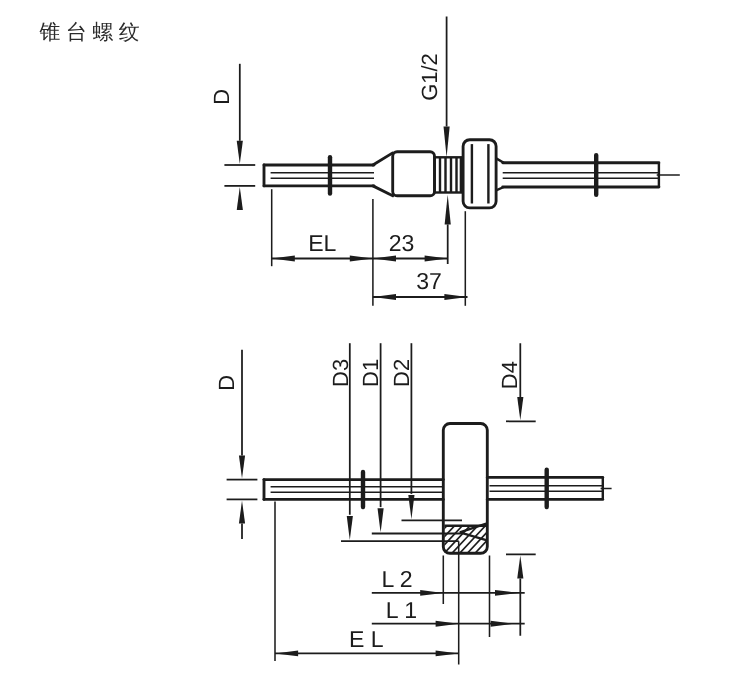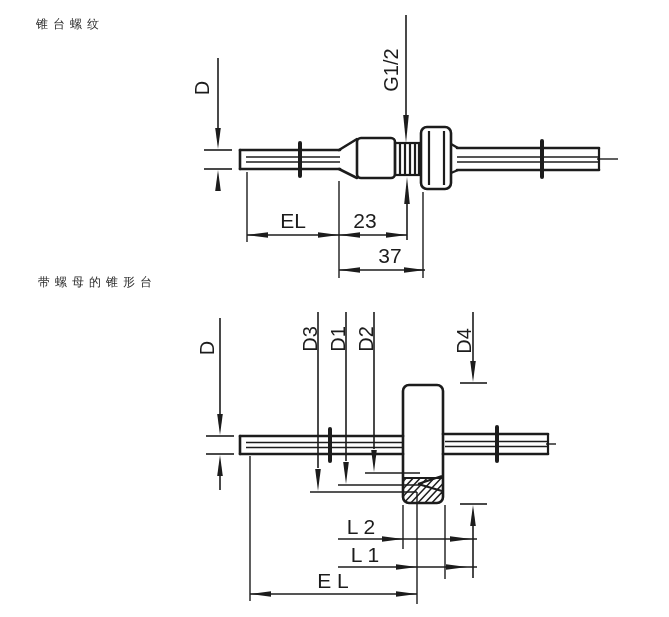--- a/index.html
+++ b/index.html
@@ -1,21 +1,21 @@
 <!DOCTYPE html>
 <html><head>
 <meta charset="utf-8">
 <style>
   html,body{margin:0;padding:0;background:#ffffff;}
   #stage{
     position:relative;width:669px;height:617px;background:#ffffff;
     font-family:"Liberation Sans",sans-serif;overflow:hidden;
   }
   .title{
-    position:absolute;color:#2b2b2b;font-size:12px;letter-spacing:5px;
+    position:absolute;color:#2b2b2b;font-size:19px;letter-spacing:5px;
     font-weight:500;white-space:nowrap;
   }
   #title-top{left:36px;top:16px;}
   #title-bottom{left:38px;top:274px;}
   svg{position:absolute;left:0;top:0;}
   .ol{stroke:#1c1c1c;stroke-width:2.6;fill:none;stroke-linecap:round;}
   .ol2{stroke:#1c1c1c;stroke-width:2.2;fill:none;}
   .inner{stroke:#1c1c1c;stroke-width:1.4;fill:none;}
   .brk{stroke:#1c1c1c;stroke-width:4;fill:none;stroke-linecap:round;}
   .dim{stroke:#1c1c1c;stroke-width:1.6;fill:none;}
@@ -23,21 +23,20 @@
   .hatch{stroke:#1c1c1c;stroke-width:1.5;}
   .dim-text{fill:#1c1c1c;font-family:"Liberation Sans",sans-serif;font-size:21px;}
   .dim-text-sm{fill:#1c1c1c;font-family:"Liberation Sans",sans-serif;font-size:20px;}
 </style>
 </head>
 <body>
 
 <div id="stage">
 
   <div id="title-top" class="title">锥台螺纹</div>
-  <div id="title-bottom" class="title">带螺母的锥形台</div>
 
   <svg width="669" height="617" viewBox="0 0 669 617">
 
     <g>
 
       <g>
         <line class="dim" x1="218" y1="58" x2="218" y2="128"></line>
         <polygon class="arr" points="218,149 215.2,128 220.8,128"></polygon>
         <line class="dim" x1="204" y1="150" x2="232" y2="150"></line>
         <line class="dim" x1="204" y1="169" x2="232" y2="169"></line>

